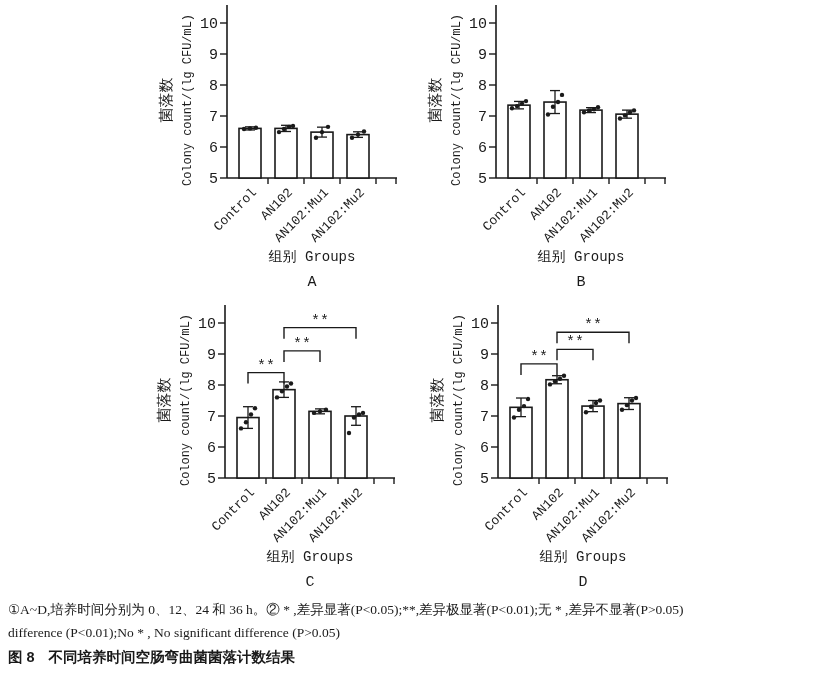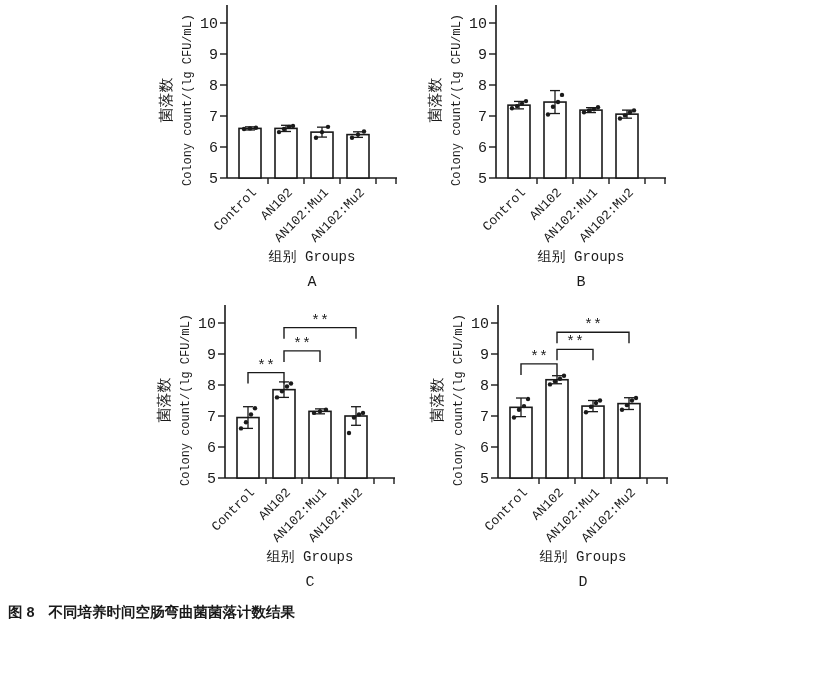--- a/index.html
+++ b/index.html
@@ -271,17 +271,19 @@
         <text x="113" y="60.920000000000016" text-anchor="middle" class="mono t15">**</text>
         <path d="M 131 60.349999999999994 L 131 49.349999999999994 L 167 49.349999999999994 L 167 60.349999999999994" fill="none" stroke="#1a1a1a" stroke-width="1.4"></path>
         <text x="149" y="46.349999999999994" text-anchor="middle" class="mono t15">**</text>
         <path d="M 131 43.30000000000001 L 131 32.30000000000001 L 203 32.30000000000001 L 203 43.30000000000001" fill="none" stroke="#1a1a1a" stroke-width="1.4"></path>
         <text x="167" y="29.30000000000001" text-anchor="middle" class="mono t15">**</text>
         <text x="157" y="261" text-anchor="middle" class="mono t14">组别 Groups</text>
         <text x="157" y="286" text-anchor="middle" class="mono t15">D</text>
       </svg></div>
 
   <div class="caption">
+    <div class="cap-line">①A~D,培养时间分别为 0、12、24 和 36 h。② * ,差异显著(P&lt;0.05);**,差异极显著(P&lt;0.01);无 * ,差异不显著(P&gt;0.05)</div>
+    <div class="cap-line">difference (P&lt;0.01);No * , No significant difference (P&gt;0.05)</div>
     <div class="cap-fig">
       <span class="fig-label">图 8</span><span class="fig-title">不同培养时间空肠弯曲菌菌落计数结果</span>
     </div>
   </div>
 </div>
 
 </body></html>

